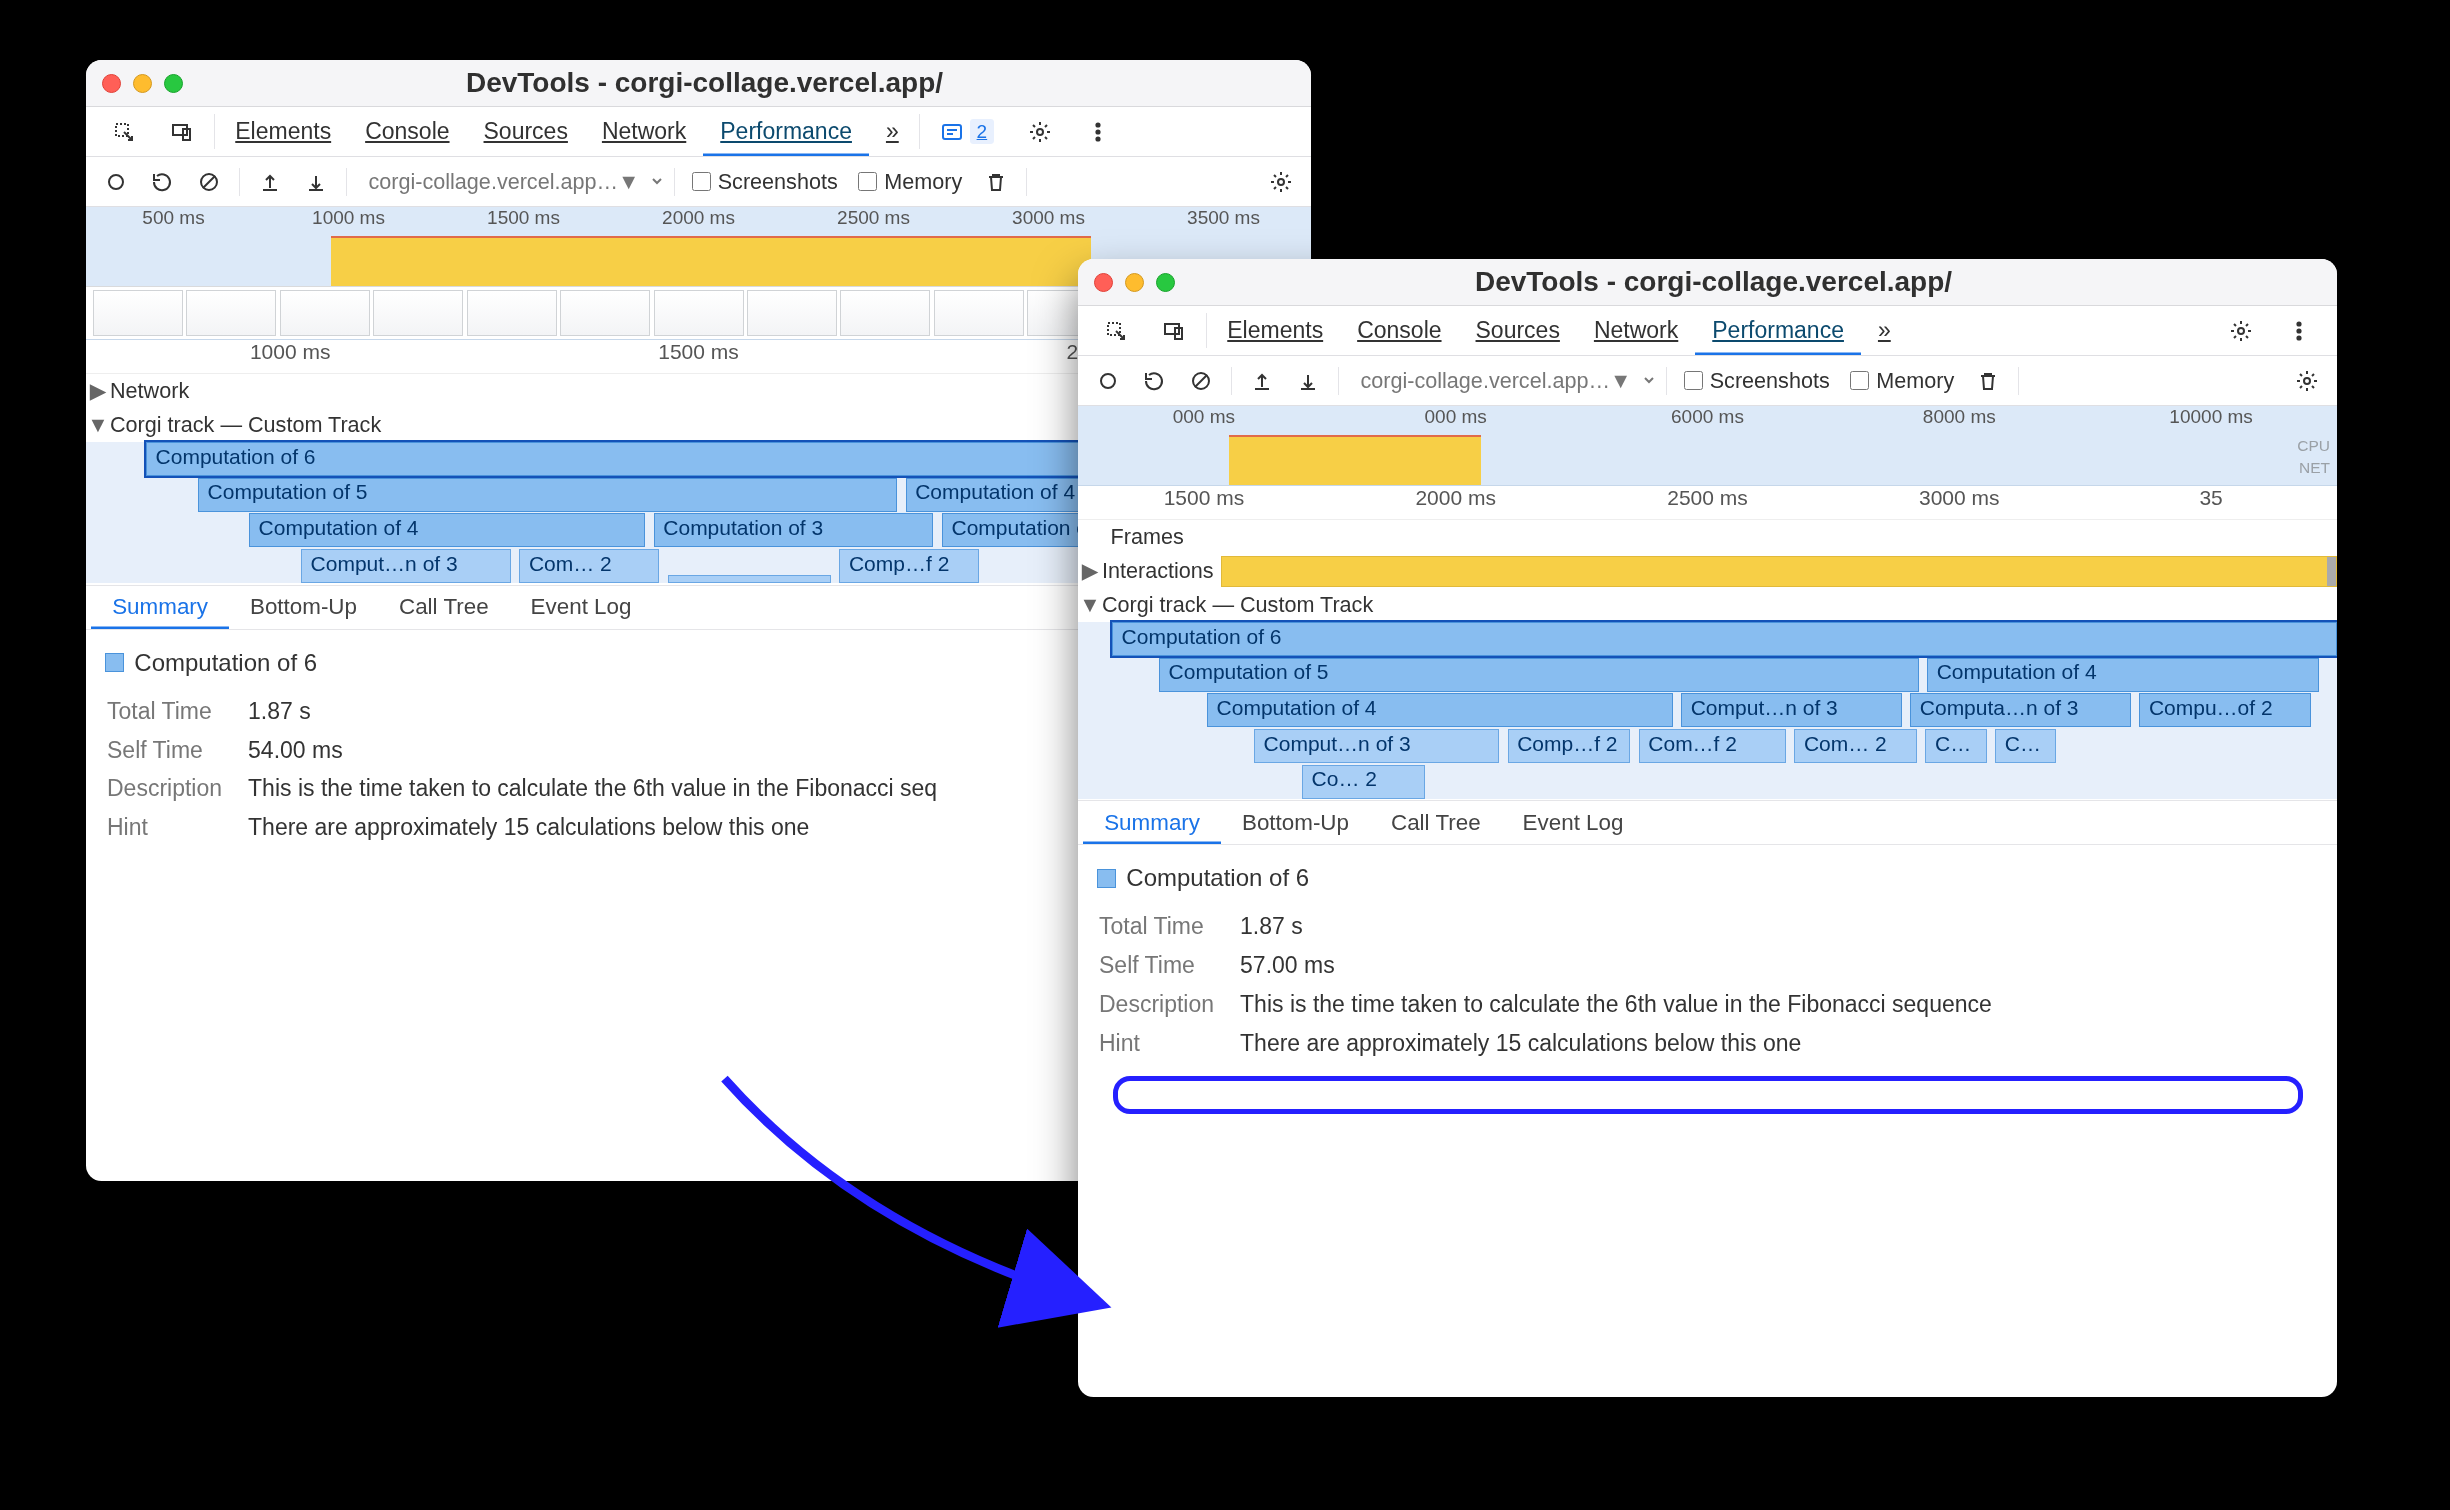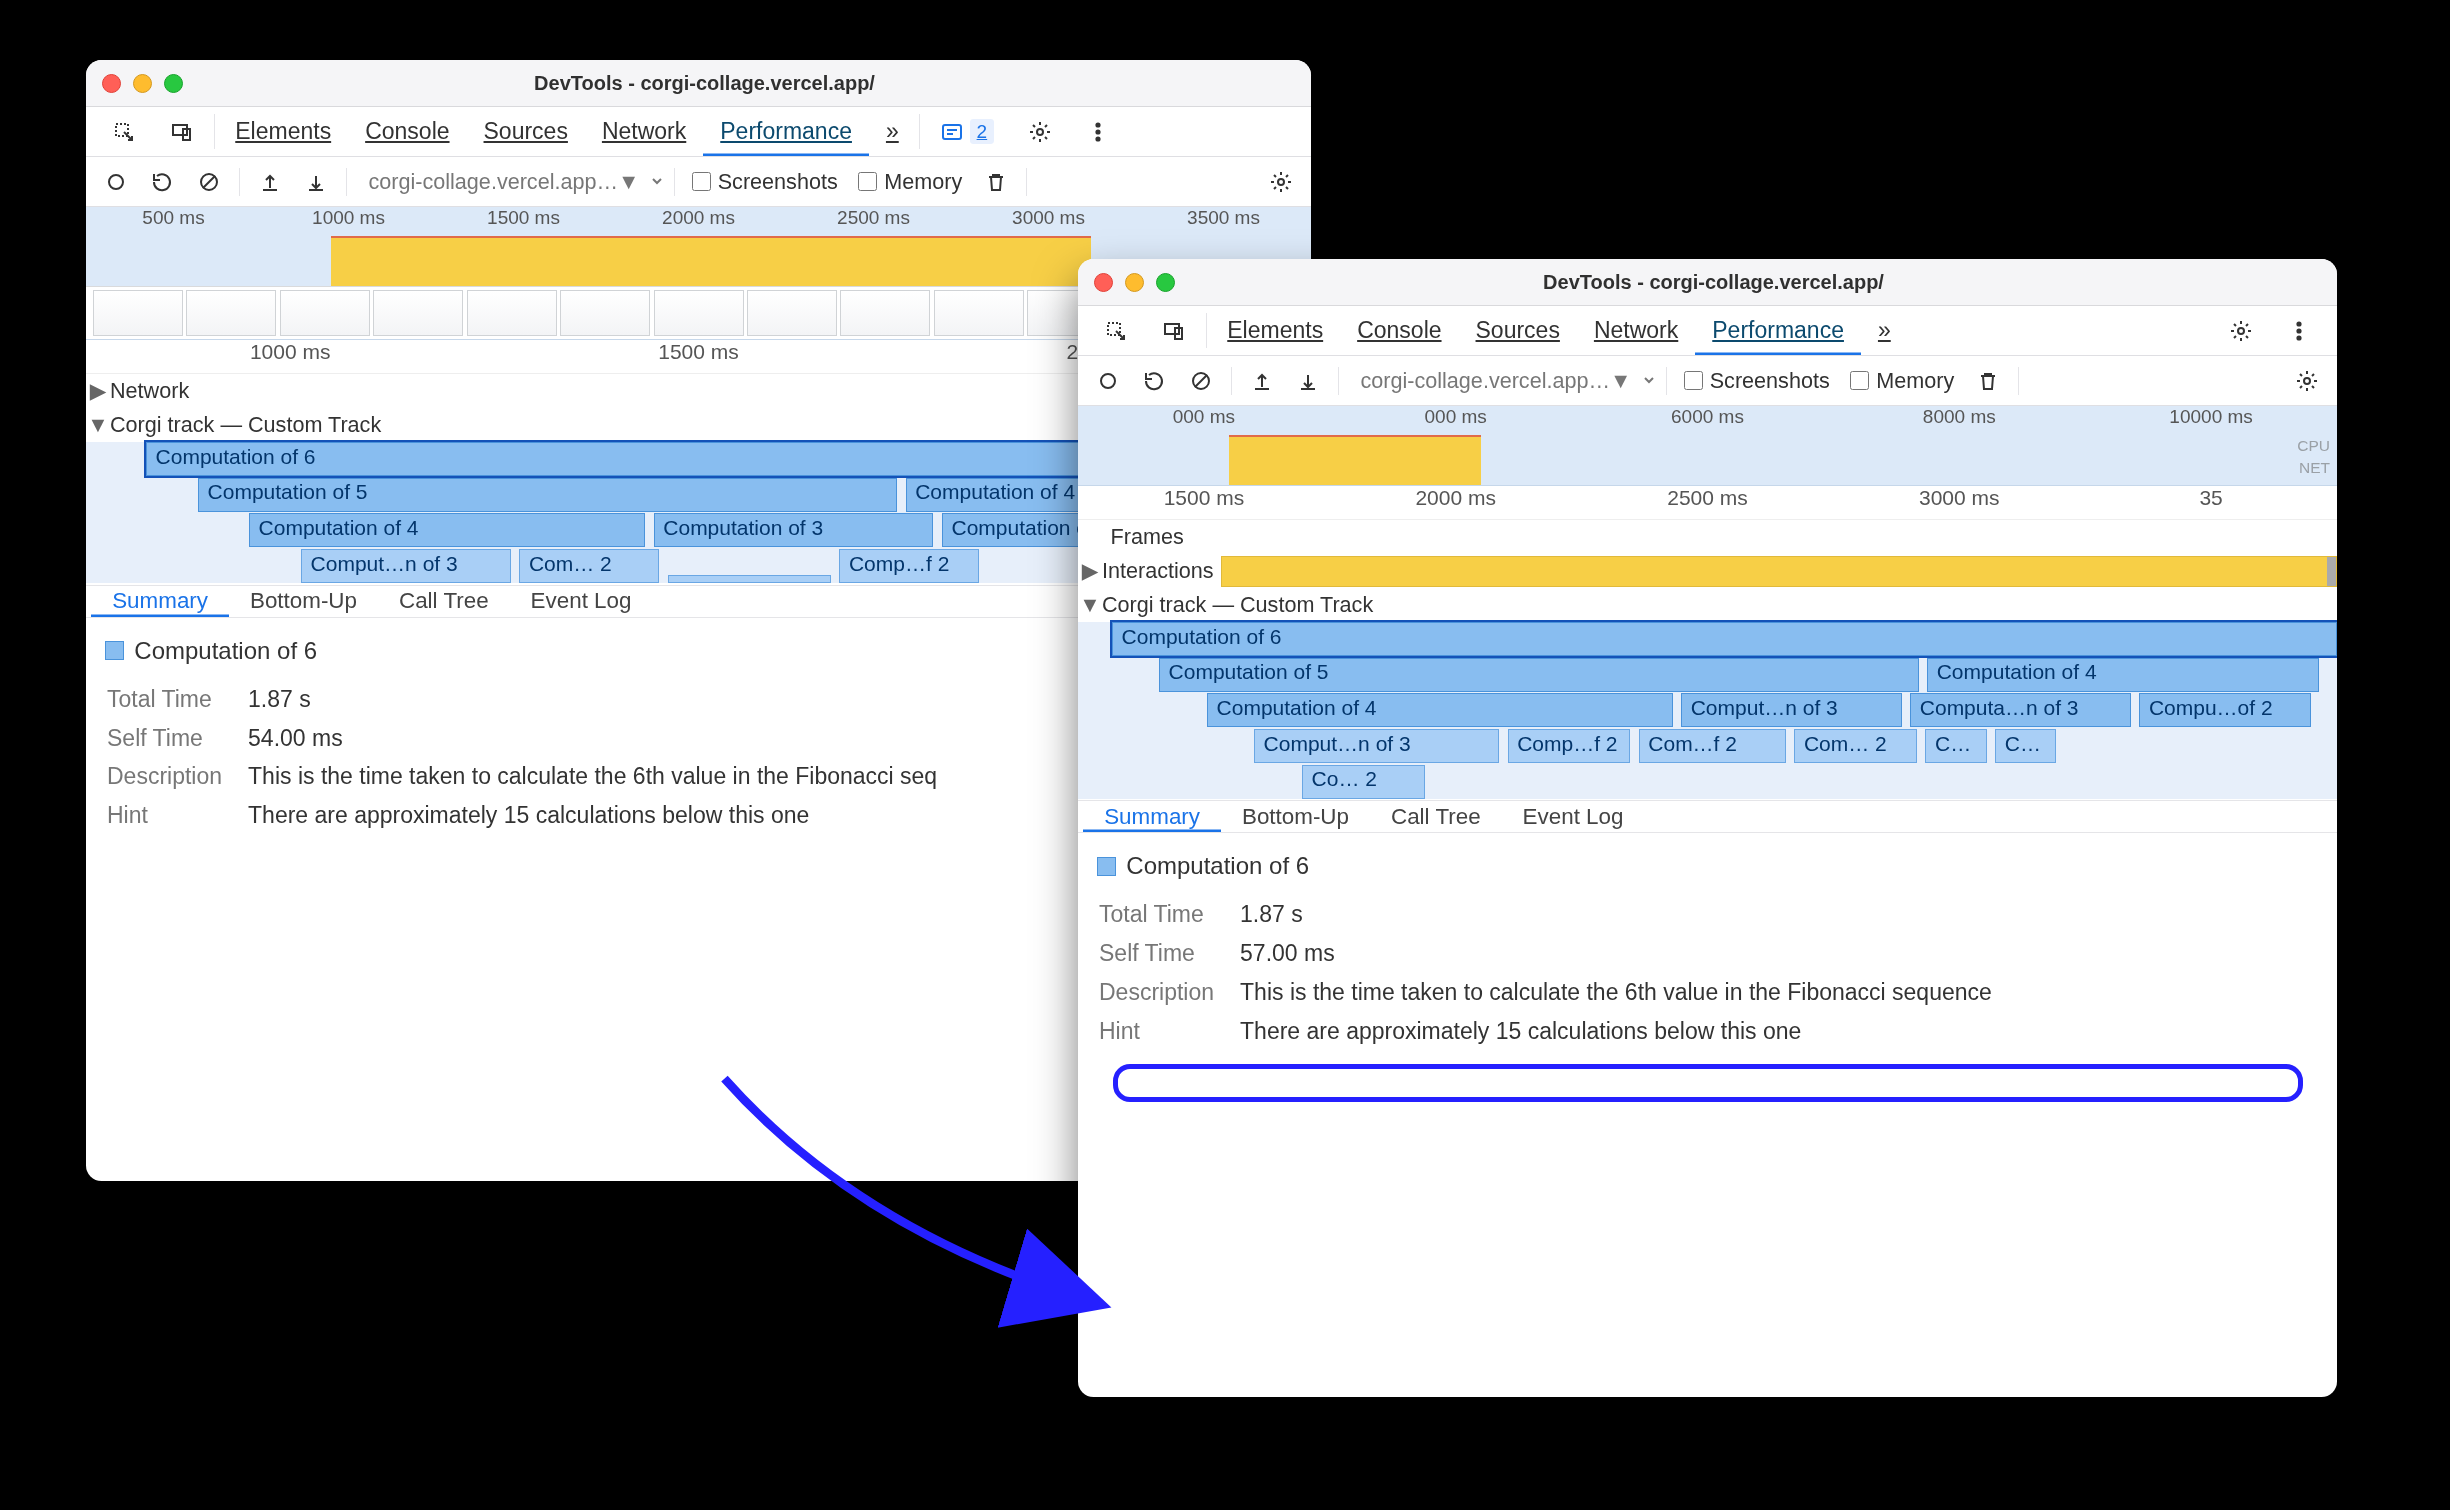--- a/index.html
+++ b/index.html
@@ -21,21 +21,21 @@
     display: flex;
     align-items: center;
     padding: 0 15.5px;
     gap: 10.3px;
   }
   .traffic { display: flex; gap: 12px; }
   .traffic span { width: 19px; height: 19px; border-radius: 50%; display:block; }
   .traffic .red    { background:#ff5f57; border:0.9px solid #e14138; }
   .traffic .yellow { background:#febc2e; border:0.9px solid #d4991e; }
   .traffic .green  { background:#28c840; border:0.9px solid #18a32c; }
-  .title-text { flex: 1; text-align: center; font-size: 20px; color:#303030; font-weight:600; }
+  .title-text { flex: 1; text-align: center; font-size: 28px; color:#303030; font-weight:600; }
 
   .tabbar {
     height: 50px;
     background:#fff;
     border-bottom: 0.9px solid #dfdfe3;
     display:flex; align-items:stretch; padding: 0 8.6px;
   }
   .tabbar .icon-btn, .tabbar .tab {
     display:flex; align-items:center; justify-content:center;
     padding: 0 17px; font-size:23px; color:#323232; cursor:pointer;
@@ -88,21 +88,21 @@
   .flame-row { display:flex; height:34px; margin-bottom:1.7px; }
   .flame-indent { flex: 0 0 var(--indent,0px); }
   .flame-item {
     background:#88bdf0; border:0.9px solid #4a93db; color:#03356b;
     padding:1.7px 8.6px; overflow:hidden; white-space:nowrap; text-overflow:ellipsis;
     font-size:21px;
   }
   .flame-item.sel { outline:2.6px solid #1452b8; outline-offset:-0.9px; }
   .flame-item.light { background:#a9cff6; border-color:#6aa7e4; }
 
-  .details-tabs { height:33px; border-top:0.9px solid #e5e5e8; border-bottom:0.9px solid #e5e5e8;
+  .details-tabs { height:45px; border-top:0.9px solid #e5e5e8; border-bottom:0.9px solid #e5e5e8;
     display:flex; align-items:stretch; padding: 0 5.2px; background:#fff;}
   .details-tabs .dtab { padding:0 21px; display:flex; align-items:center; font-size:22.4px; color:#444; cursor:pointer;}
   .details-tabs .dtab.active { color:#1a73e8; box-shadow: inset 0 -2.6px 0 #1a73e8;}
 
   .details-body { background:#fff; padding:14px 19px; font-size:23px; color:#333; line-height:1.6;}
   .details-body .hdr { display:flex; align-items:center; gap:10.3px; font-size:24px; margin-bottom:8.6px; }
   .details-body .sw { width:19px; height:19px; background:#88bdf0; border:0.9px solid #4a93db; display:inline-block; }
   .details-body table td:first-child { color:#777; padding-right:24px; }
 
   .callout {

